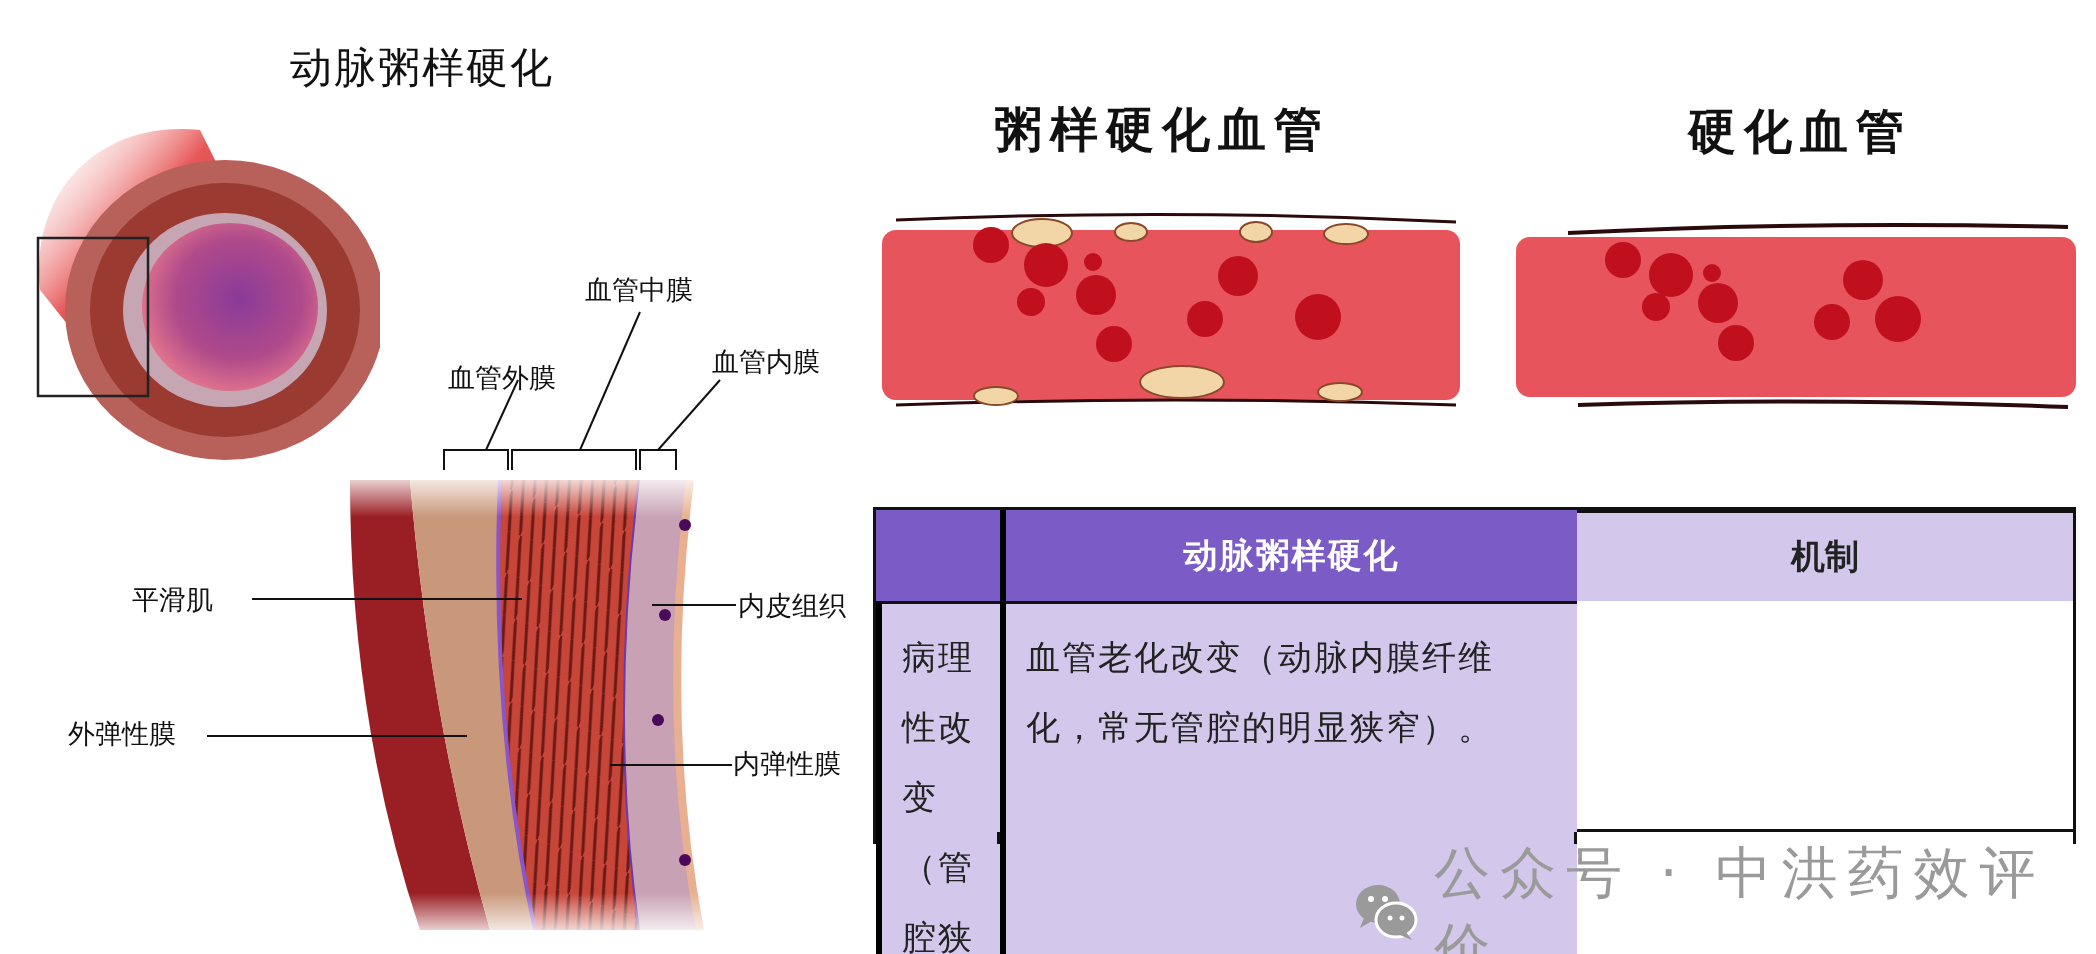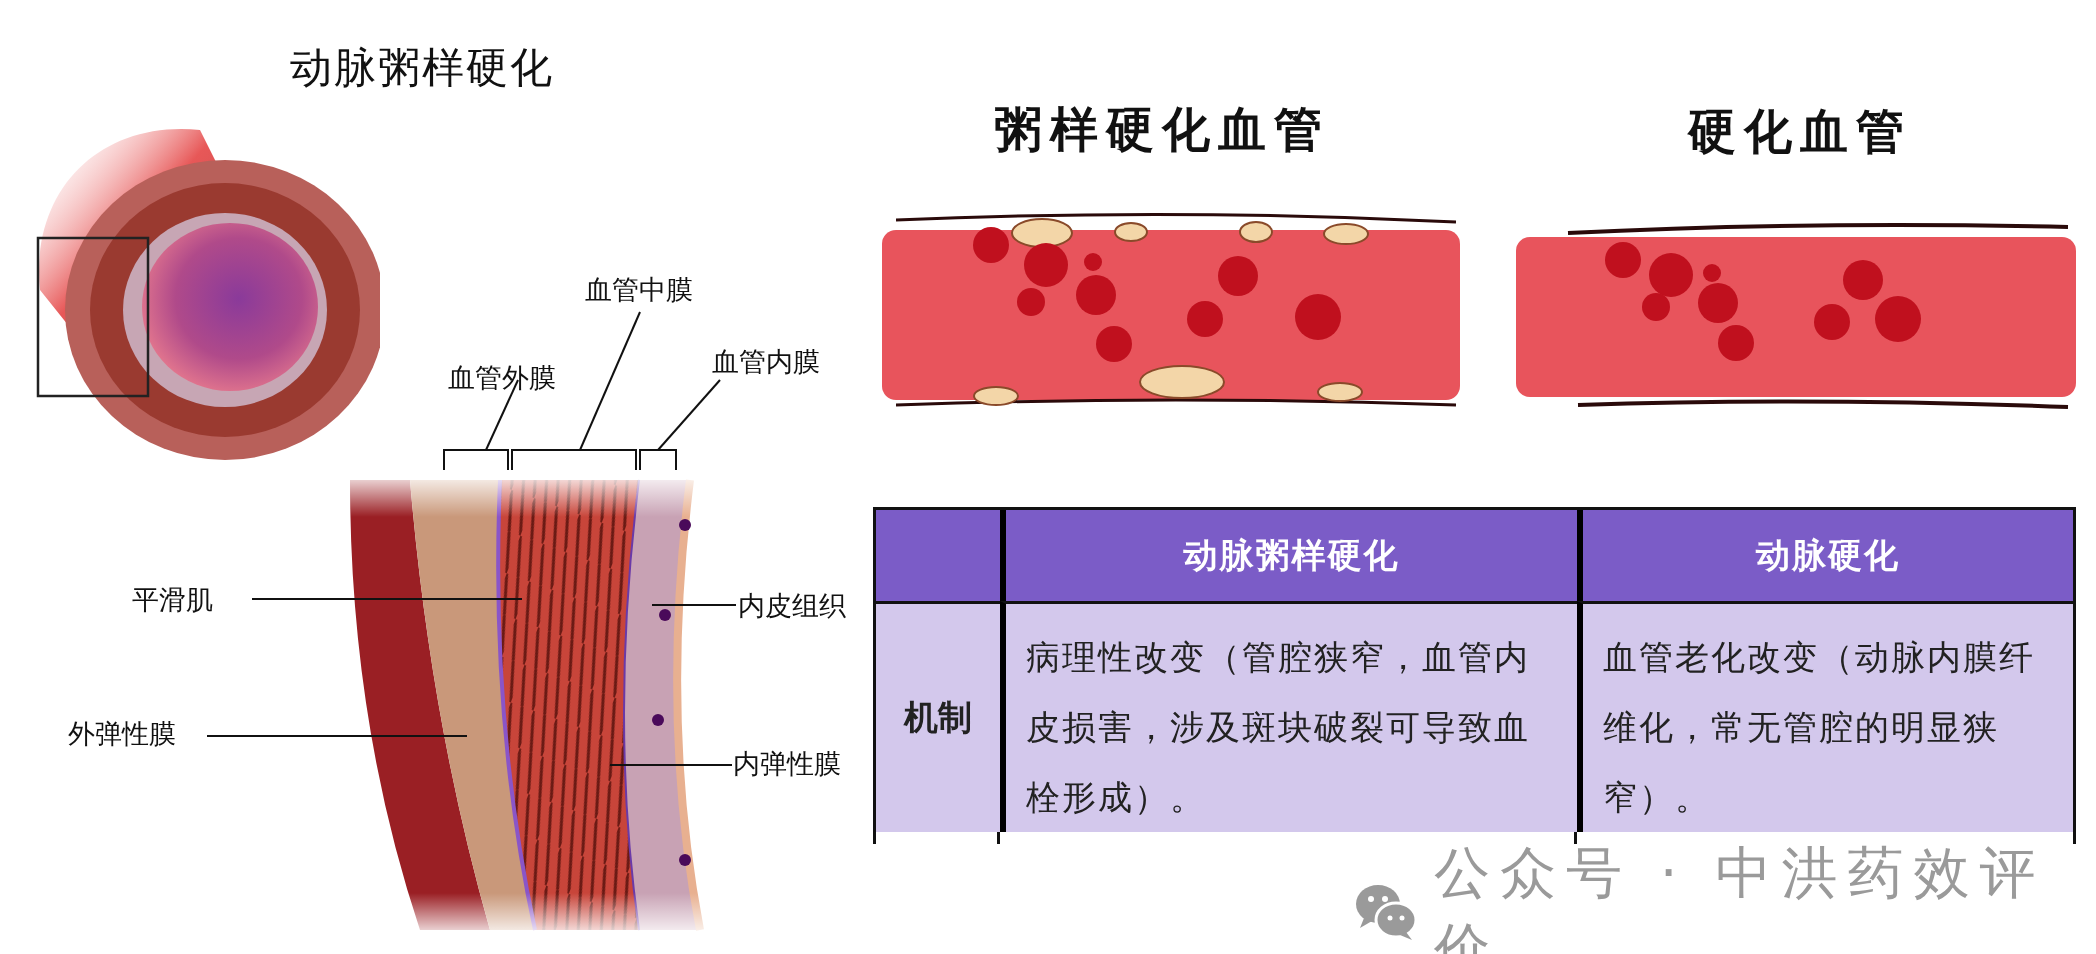--- a/index.html
+++ b/index.html
@@ -158,21 +158,20 @@
       <circle cx="355" cy="65" r="20"></circle>
       <circle cx="324" cy="107" r="18"></circle>
       <circle cx="390" cy="104" r="23"></circle>
     </g>
   </svg>
 </div>
 
 <div class="abs cmp-table">
   <div class="cell th"></div>
   <div class="cell th bl">动脉粥样硬化</div>
-  <div class="cell th bl">动脉硬化</div>
 
   <div class="cell rowhead bt">机制</div>
   <div class="cell td bl bt">病理性改变（管腔狭窄，血管内皮损害，涉及斑块破裂可导致血栓形成）。</div>
   <div class="cell td bl bt">血管老化改变（动脉内膜纤维化，常无管腔的明显狭窄）。</div>
 </div>
 <div class="abs tail" style="left:873px;"></div>
 <div class="abs tail" style="left:997px;"></div>
 <div class="abs tail" style="left:1574px;"></div>
 <div class="abs tail" style="left:2073px;"></div>
 

